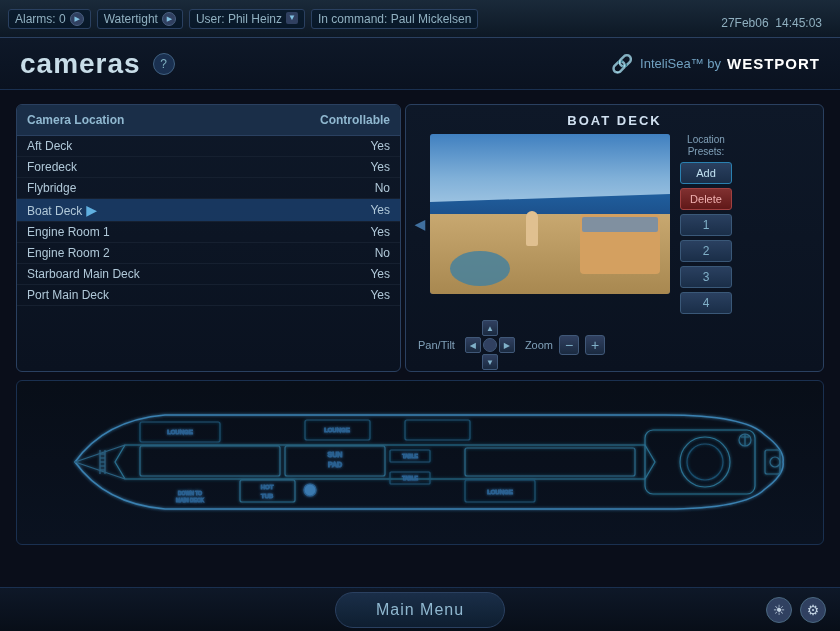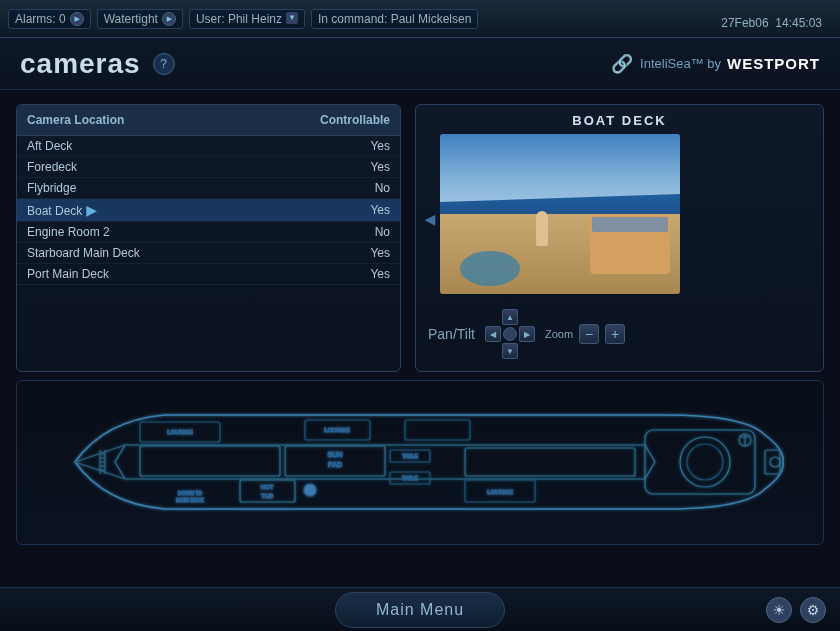--- a/index.html
+++ b/index.html
@@ -113,21 +113,21 @@
       font-weight: bold;
       color: #ffffff;
       font-size: 15px;
       letter-spacing: 1px;
     }
 
     
     #main-content {
       display: flex;
       padding: 14px 16px 8px;
-      gap: 14px;
+      gap: 4px;
       height: 290px;
     }
 
     
     #camera-table-container {
       width: 385px;
       background: linear-gradient(to bottom, #0e1828, #0a1220);
       border: 1px solid #2a4060;
       border-radius: 6px;
       overflow: hidden;
@@ -301,21 +301,21 @@
     }
 
     
     #ptz-controls {
       display: flex;
       align-items: center;
       gap: 10px;
       padding: 6px 4px 4px;
     }
     .ptz-label {
-      font-size: 14px;
+      font-size: 11px;
       color: #80a0b8;
     }
     .dpad {
       width: 50px; height: 50px;
       position: relative;
     }
     .dpad-btn {
       position: absolute;
       width: 16px; height: 16px;
       background: linear-gradient(to bottom, #304060, #1a2a40);
@@ -462,20 +462,24 @@
     </tr>
           <tr>
       <td>Flybridge</td>
       <td>No</td>
     </tr>
           <tr class="selected">
       <td>Boat Deck<span class="row-arrow">▶</span></td>
       <td>Yes</td>
     </tr>
           <tr>
+      <td>Engine Room 1</td>
+      <td>Yes</td>
+    </tr>
+          <tr>
       <td>Engine Room 2</td>
       <td>No</td>
     </tr>
           <tr>
       <td>Starboard Main Deck</td>
       <td>Yes</td>
     </tr>
           <tr>
       <td>Port Main Deck</td>
       <td>Yes</td>
@@ -494,20 +498,29 @@
           <div class="scene-sky"></div>
           <div class="scene-sea"></div>
           <div class="scene-deck"></div>
           <div class="scene-furniture"></div>
           <div class="scene-cushion"></div>
           <div class="scene-jacuzzi"></div>
           <div class="scene-person"></div>
         </div>
       </div>
 
+      <div id="camera-controls-panel">
+        <div class="preset-label">Location<br>Presets:</div>
+        <div class="preset-btn blue">Add</div>
+        <div class="preset-btn red">Delete</div>
+        <div class="preset-num-btn">1</div>
+        <div class="preset-num-btn">2</div>
+        <div class="preset-num-btn">3</div>
+        <div class="preset-num-btn">4</div>
+      </div>
     </div>
 
     <div id="ptz-controls">
       <span class="ptz-label">Pan/Tilt</span>
       <div class="dpad">
         <div class="dpad-btn dpad-up">▲</div>
         <div class="dpad-btn dpad-down">▼</div>
         <div class="dpad-btn dpad-left">◀</div>
         <div class="dpad-btn dpad-right">▶</div>
         <div class="dpad-center"></div>

